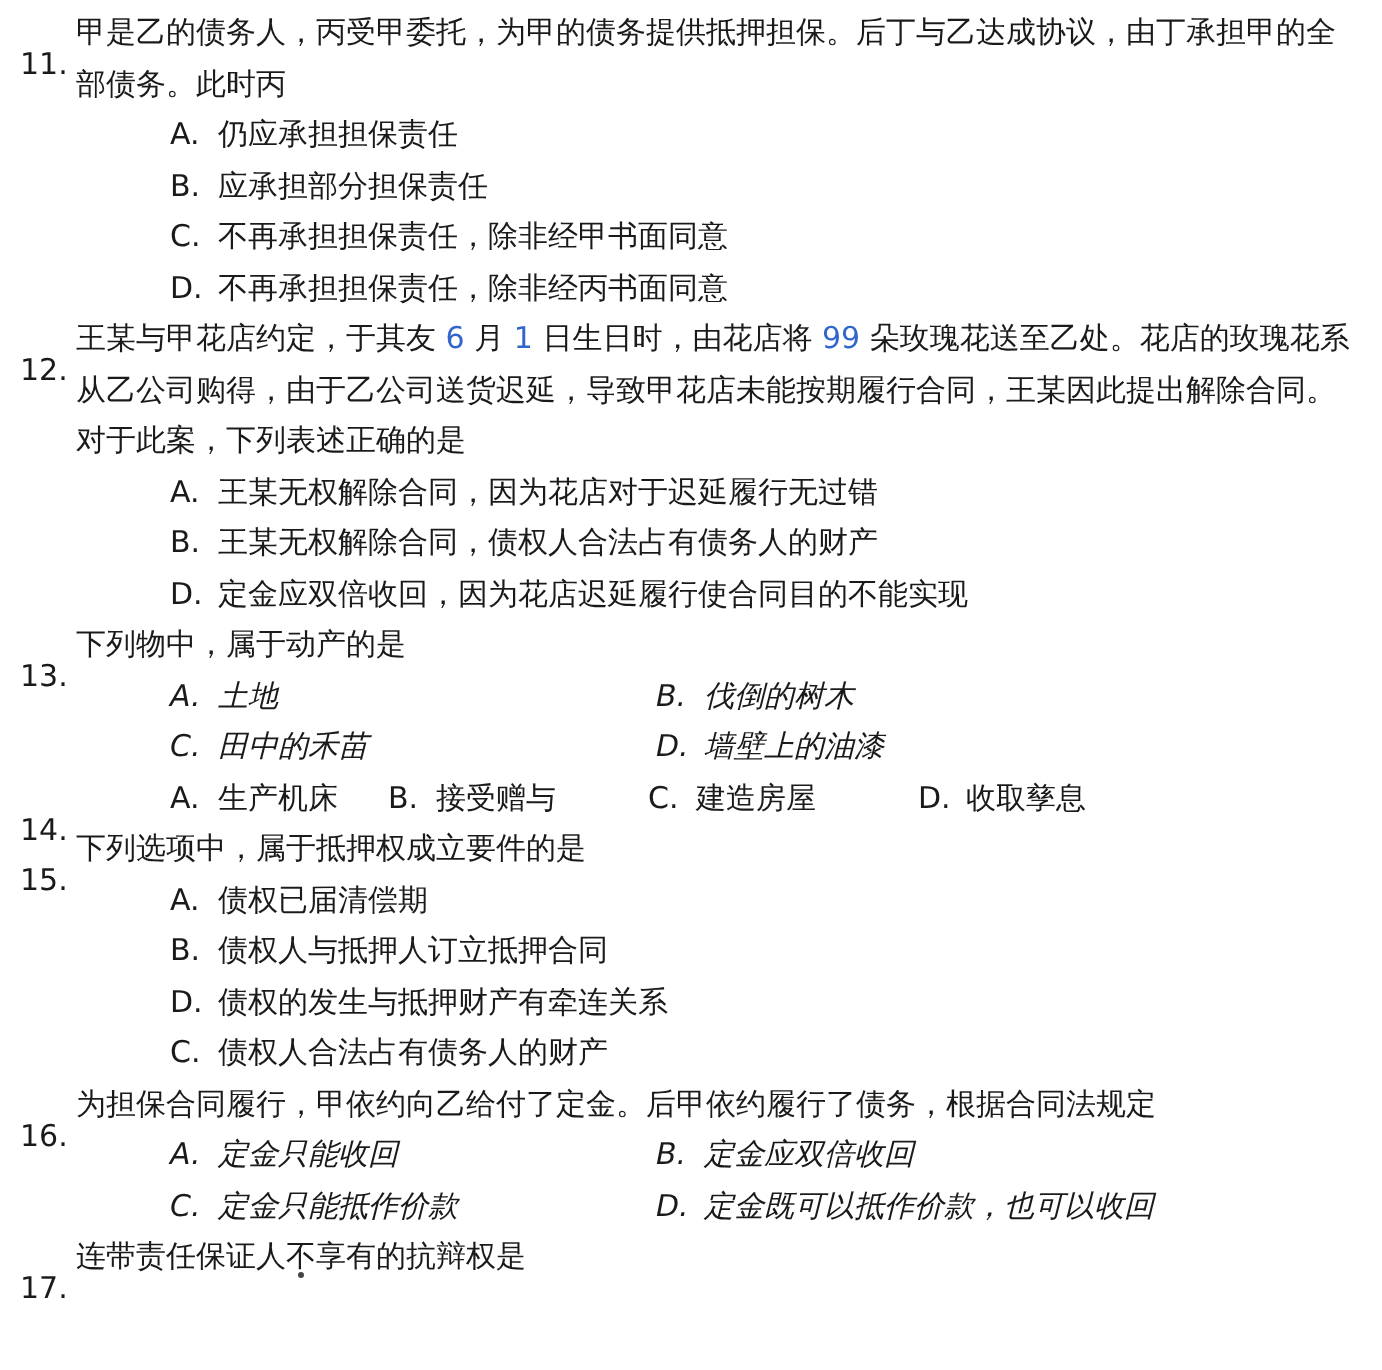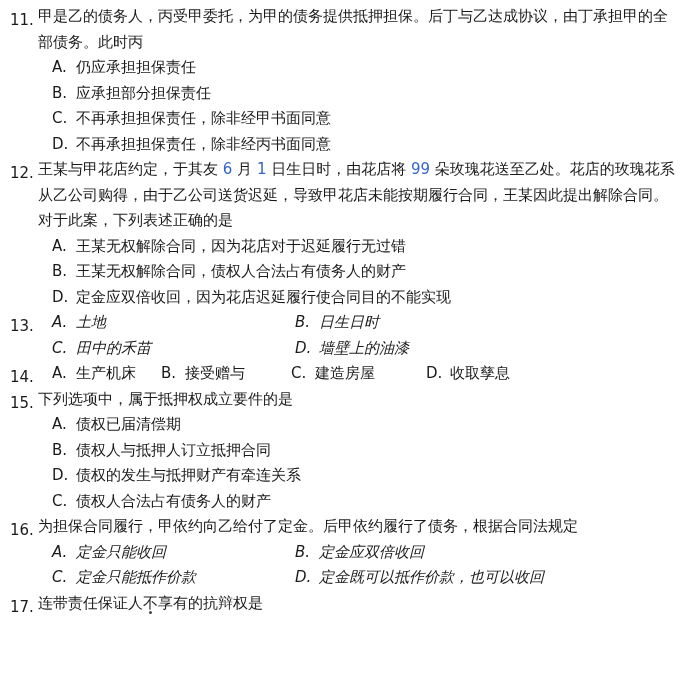--- a/index.html
+++ b/index.html
@@ -24,27 +24,27 @@
     padding-top: 4px;
   }
   .question {
     position: relative;
     padding-left: 38px;
     padding-right: 12px;
   }
   .qnum {
     position: absolute;
     left: 10px;
-    top: 4px;
+    top: 16px;
     white-space: nowrap;
   }
   .stem { display: inline; }
   .num-blue { color: var(--numeral-color); }
   .opts { margin-left: 14px; }
-  .opt { white-space: nowrap; }
+  .opt { white-space: nowrap; margin-left: 33px; }
   .opt .letter {
     display: inline-block;
     width: 24px;
   }
   .opts.two-col {
     display: grid;
     grid-template-columns: 243px auto;
     font-style: italic;
   }
   .opts.row4 {
@@ -99,26 +99,27 @@
       <span class="letter">B.</span><span>王某无权解除合同，债权人合法占有债务人的财产</span>
     </div>
     <div class="opt">
       <span class="letter">D.</span><span>定金应双倍收回，因为花店迟延履行使合同目的不能实现</span>
     </div>
   </div>
 </div>
 
 <div class="question">
   <span class="qnum">13.</span>
+  <span class="stem">下列物中，属于动产的是</span>
   <div class="opts two-col">
     <div class="opt">
       <span class="letter">A.</span><span>土地</span>
     </div>
     <div class="opt">
-      <span class="letter">B.</span><span>日生日时</span>
+      <span class="letter">B.</span><span>伐倒的树木</span>
     </div>
     <div class="opt">
       <span class="letter">C.</span><span>田中的禾苗</span>
     </div>
     <div class="opt">
       <span class="letter">D.</span><span>墙壁上的油漆</span>
     </div>
   </div>
 </div>
 

